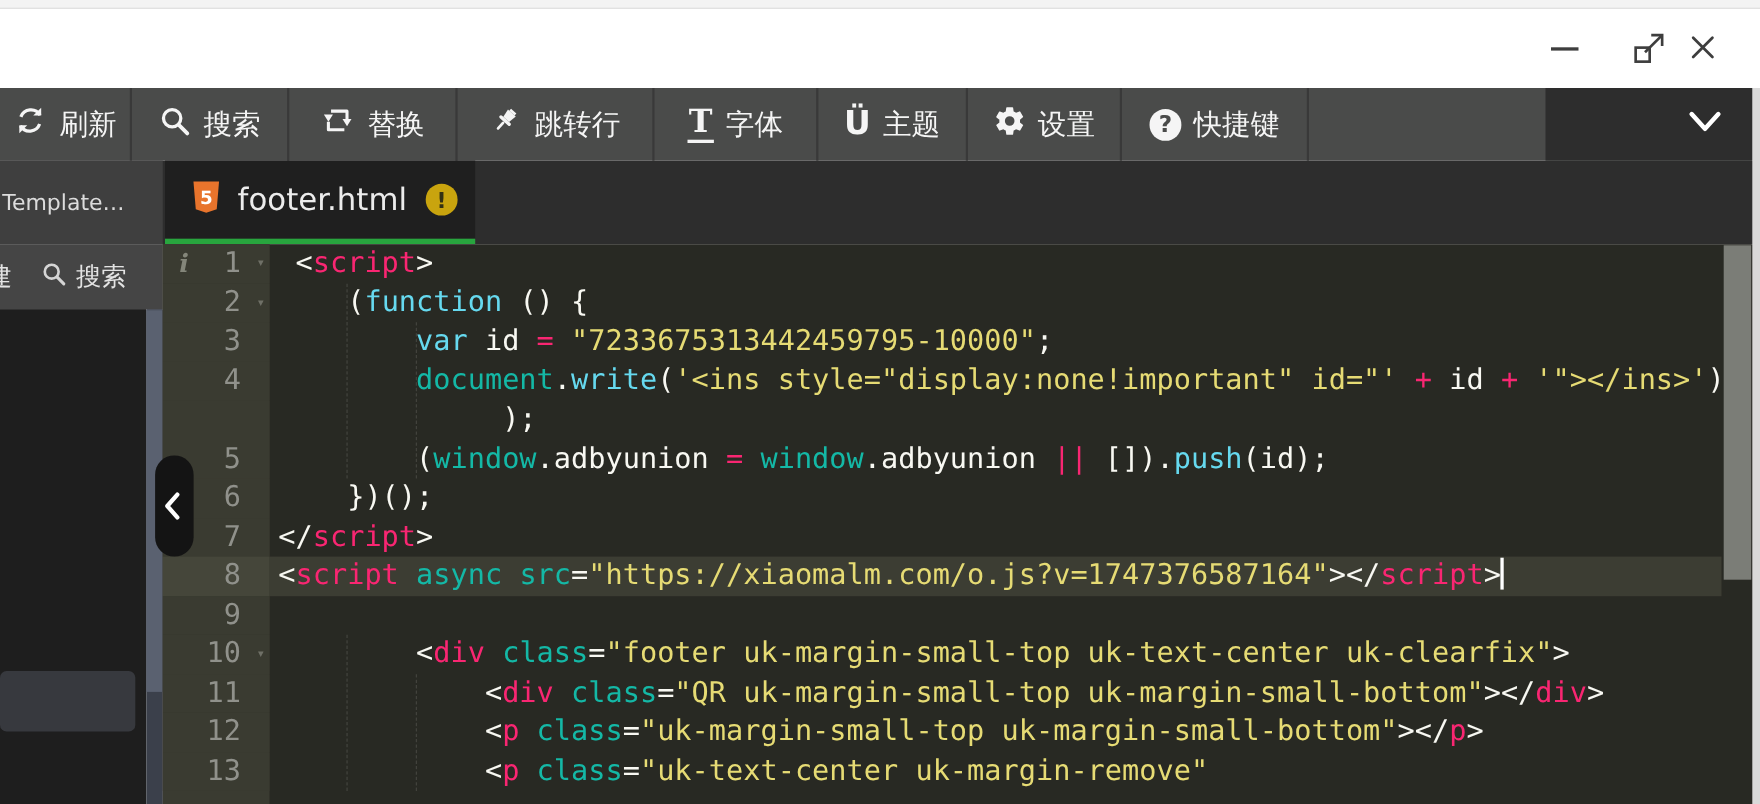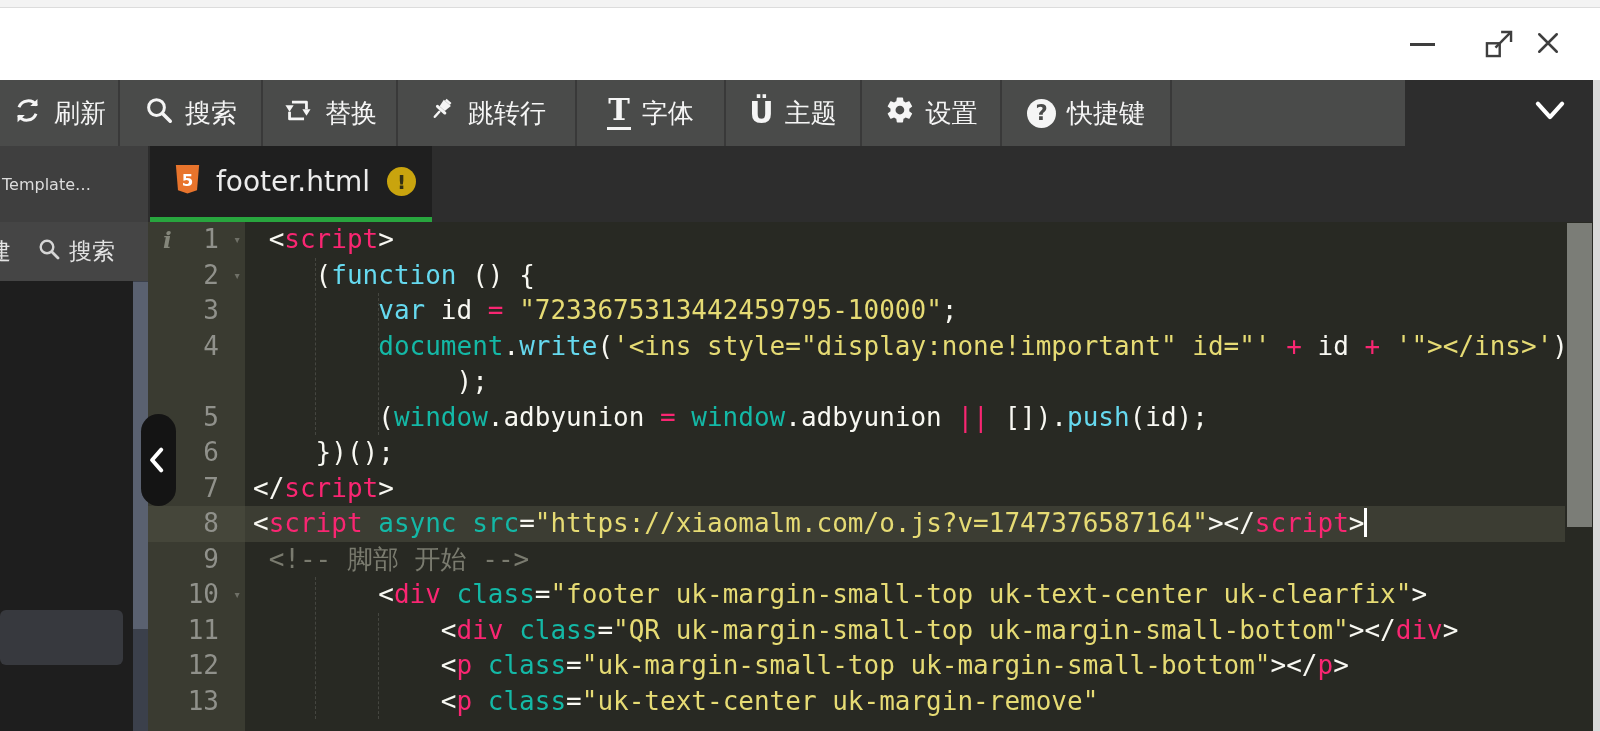--- a/index.html
+++ b/index.html
@@ -20,21 +20,21 @@
   .icon-T{font-family:"DejaVu Serif","Liberation Serif",serif;font-weight:700;font-size:29px;line-height:1;
     border-bottom:3px solid #f5f5f5;padding:0 1px 2px 1px;}
   .icon-U{font-weight:800;font-size:30px;line-height:1;}
   .icon-q{width:29px;height:29px;border-radius:50%;background:#f5f5f5;color:#4a4b4a;font-weight:800;
     font-size:21px;display:flex;align-items:center;justify-content:center;}
   .tb-more{position:absolute;top:0;left:1405px;width:188px;height:66px;background:#2d2d2d;
     display:flex;align-items:center;justify-content:flex-end;padding-right:26px;box-sizing:border-box;cursor:pointer;}
   
   .tabbar{position:absolute;top:146px;left:0;width:1600px;height:76px;background:#2d2d2d;}
   .tab-left{position:absolute;left:0;top:0;width:148px;height:76px;background:#3f3f3f;color:#dcdcdc;
-    font-size:16px;display:flex;align-items:center;overflow:hidden;cursor:pointer;}
+    font-size:20px;display:flex;align-items:center;overflow:hidden;cursor:pointer;}
   .tab-left span{margin-left:2px;white-space:nowrap;}
   .tab{position:absolute;left:150px;top:0;width:282px;height:71px;background:#1f1f1f;display:flex;
     align-items:center;padding-left:24px;box-sizing:border-box;cursor:pointer;}
   .tab-title{color:#ececec;font-size:28px;margin-left:15px;}
   .tab-warn{width:29px;height:29px;border-radius:50%;background:#c9a40e;color:#333013;font-weight:800;
     font-size:20px;display:flex;align-items:center;justify-content:center;margin-left:17px;}
   .tab-underline{position:absolute;left:150px;top:71px;width:282px;height:5px;background:#28a53e;}
   
   .sidebar-actions{position:absolute;top:222px;left:0;width:148px;height:59px;background:#454545;
     display:flex;align-items:center;color:#e3e3e3;font-size:23px;overflow:hidden;}
@@ -105,21 +105,21 @@
   </div>
   <div class="tb-btn" style="width:143px">
     <span>
       <svg width="30" height="30" viewBox="0 0 24 24">
         <circle cx="10" cy="10" r="6.3" fill="none" stroke="#f5f5f5" stroke-width="2.4"></circle>
         <line x1="15" y1="15" x2="21" y2="21" stroke="#f5f5f5" stroke-width="2.8" stroke-linecap="round"></line>
       </svg>
     </span>
     <span>搜索</span>
   </div>
-  <div class="tb-btn" style="width:135px">
+  <div class="tb-btn" style="width:153px">
     <span>
       <svg width="32" height="29" viewBox="0 0 26 24">
         <g fill="none" stroke="#f5f5f5" stroke-width="2.3" stroke-linejoin="round">
           <path d="M8 5h12v6"></path>
           <path d="M18 19H6v-6"></path>
         </g>
         <polygon points="16.6,11 23.4,11 20,16.4" fill="#f5f5f5"></polygon>
         <polygon points="2.6,13 9.4,13 6,7.6" fill="#f5f5f5" transform="rotate(180 6 10.3)"></polygon>
       </svg>
     </span>
@@ -237,21 +237,21 @@
       <div class="row">
         <div class="gut">7</div>
         <div class="cd"><span class="pln">&lt;/</span><span class="tag">script</span><span class="pln">&gt;</span></div>
       </div>
       <div class="row active">
         <div class="gut">8</div>
         <div class="cd"><span class="pln">&lt;</span><span class="tag">script</span><span class="pln"> </span><span class="atr">async</span><span class="pln"> </span><span class="atr">src</span><span class="pln">=</span><span class="str">"https://xiaomalm.com/o.js?v=1747376587164"</span><span class="pln">&gt;&lt;/</span><span class="tag">script</span><span class="pln">&gt;</span><span class="cursor"></span></div>
       </div>
       <div class="row">
         <div class="gut">9</div>
-        <div class="cd"><span class="pln"> </span><span class="com">&lt;!-- 脚部 开始 --&gt;</span></div>
+        <div class="cd"><span class="pln"> </span></div>
       </div>
       <div class="row">
         <div class="gut">10<span class="fold">▾</span></div>
         <div class="cd"><span class="pln">        &lt;</span><span class="tag">div</span><span class="pln"> </span><span class="atr">class</span><span class="pln">=</span><span class="str">"footer uk-margin-small-top uk-text-center uk-clearfix"</span><span class="pln">&gt;</span></div>
       </div>
       <div class="row">
         <div class="gut">11</div>
         <div class="cd"><span class="pln">            &lt;</span><span class="tag">div</span><span class="pln"> </span><span class="atr">class</span><span class="pln">=</span><span class="str">"QR uk-margin-small-top uk-margin-small-bottom"</span><span class="pln">&gt;&lt;/</span><span class="tag">div</span><span class="pln">&gt;</span></div>
       </div>
       <div class="row">

